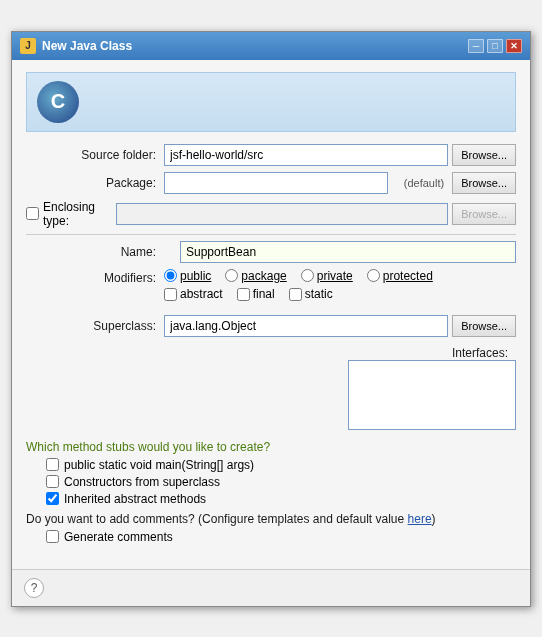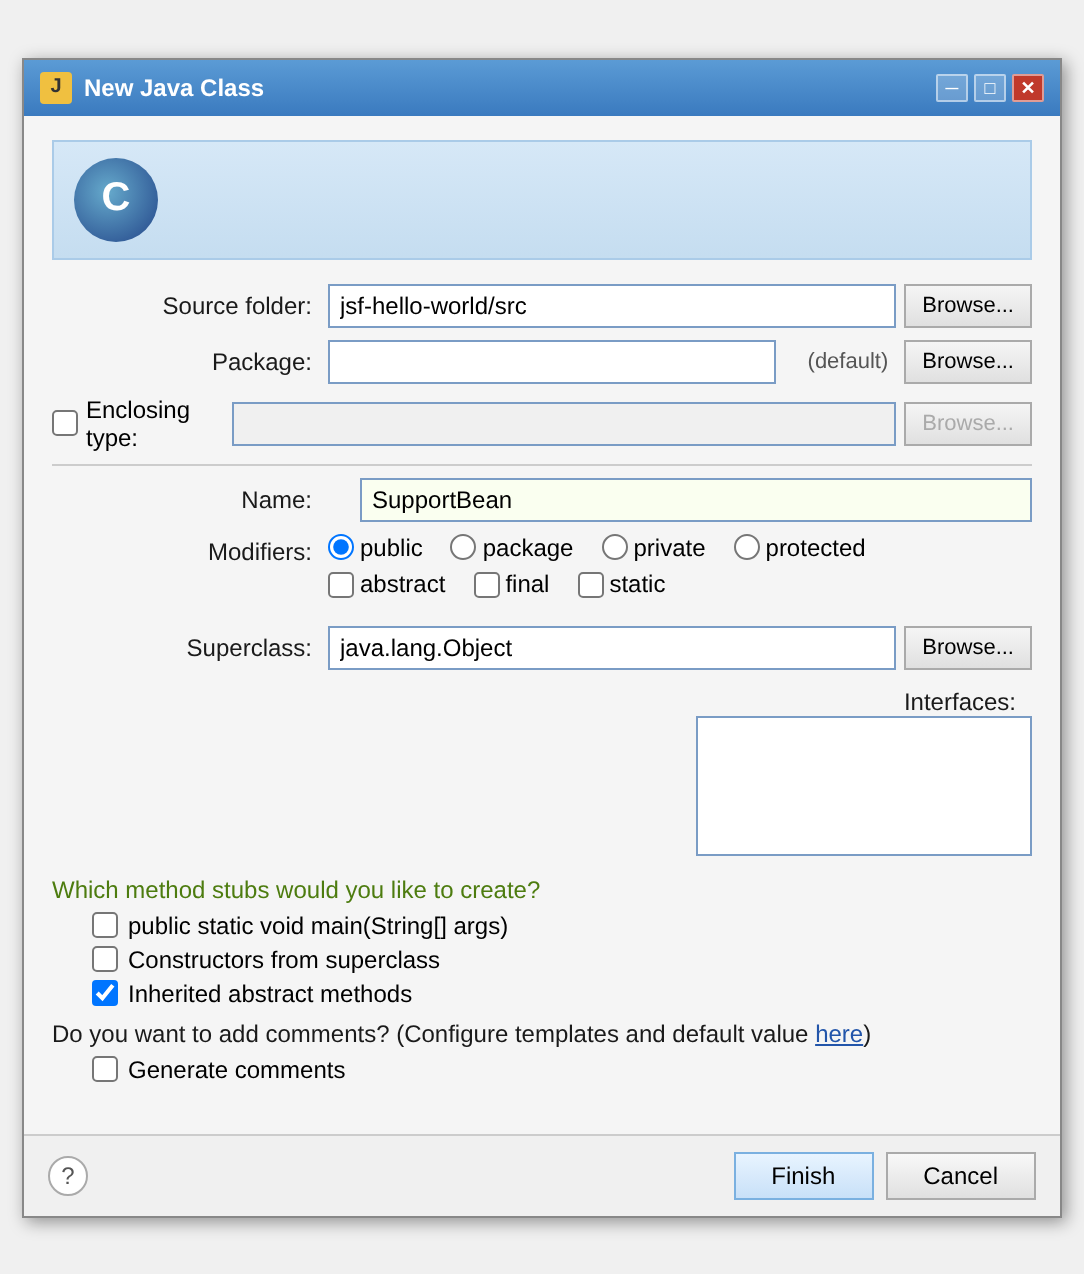--- a/index.html
+++ b/index.html
@@ -167,20 +167,21 @@
     .radio-group {
       display: flex;
       align-items: center;
       gap: 14px;
       flex-wrap: wrap;
     }
     .radio-item {
       display: flex;
       align-items: center;
       gap: 3px;
+      text-decoration: underline;
     }
     input[type="radio"] {
       cursor: pointer;
     }
     .modifier-checkboxes {
       display: flex;
       align-items: center;
       gap: 14px;
       margin-left: 90px;
       margin-bottom: 8px;
@@ -418,18 +419,14 @@
       <label class="stub-check">
         <input type="checkbox" style="">
         <span>Generate comments</span>
       </label>
     </div>
 
   </div>
 
   <div class="bottom-bar">
     <div class="help-icon">?</div>
-    <div class="bottom-buttons">
-      <button class="action-btn finish">Finish</button>
-      <button class="action-btn">Cancel</button>
-    </div>
   </div>
 </div>
 
 </body></html>

